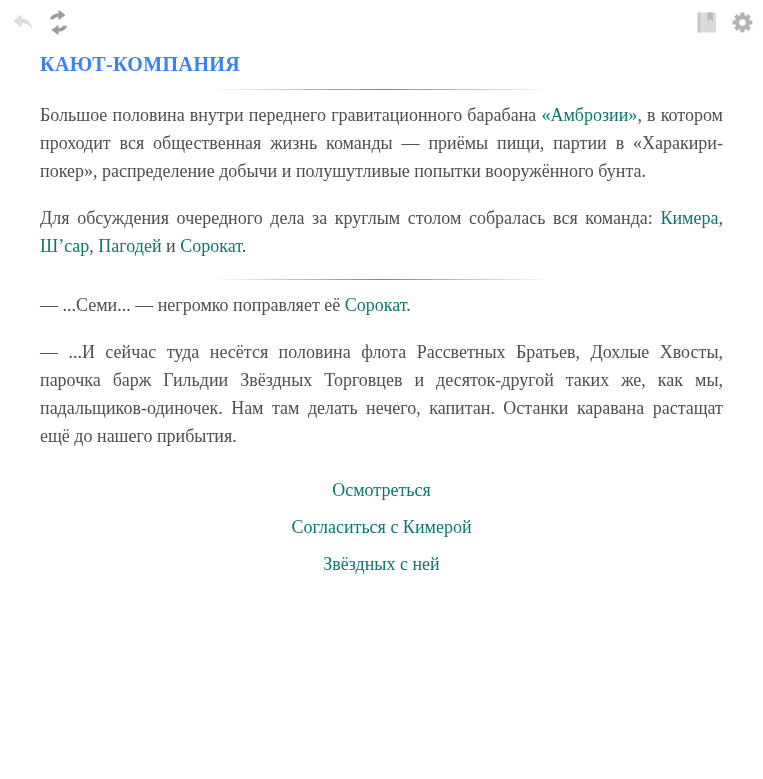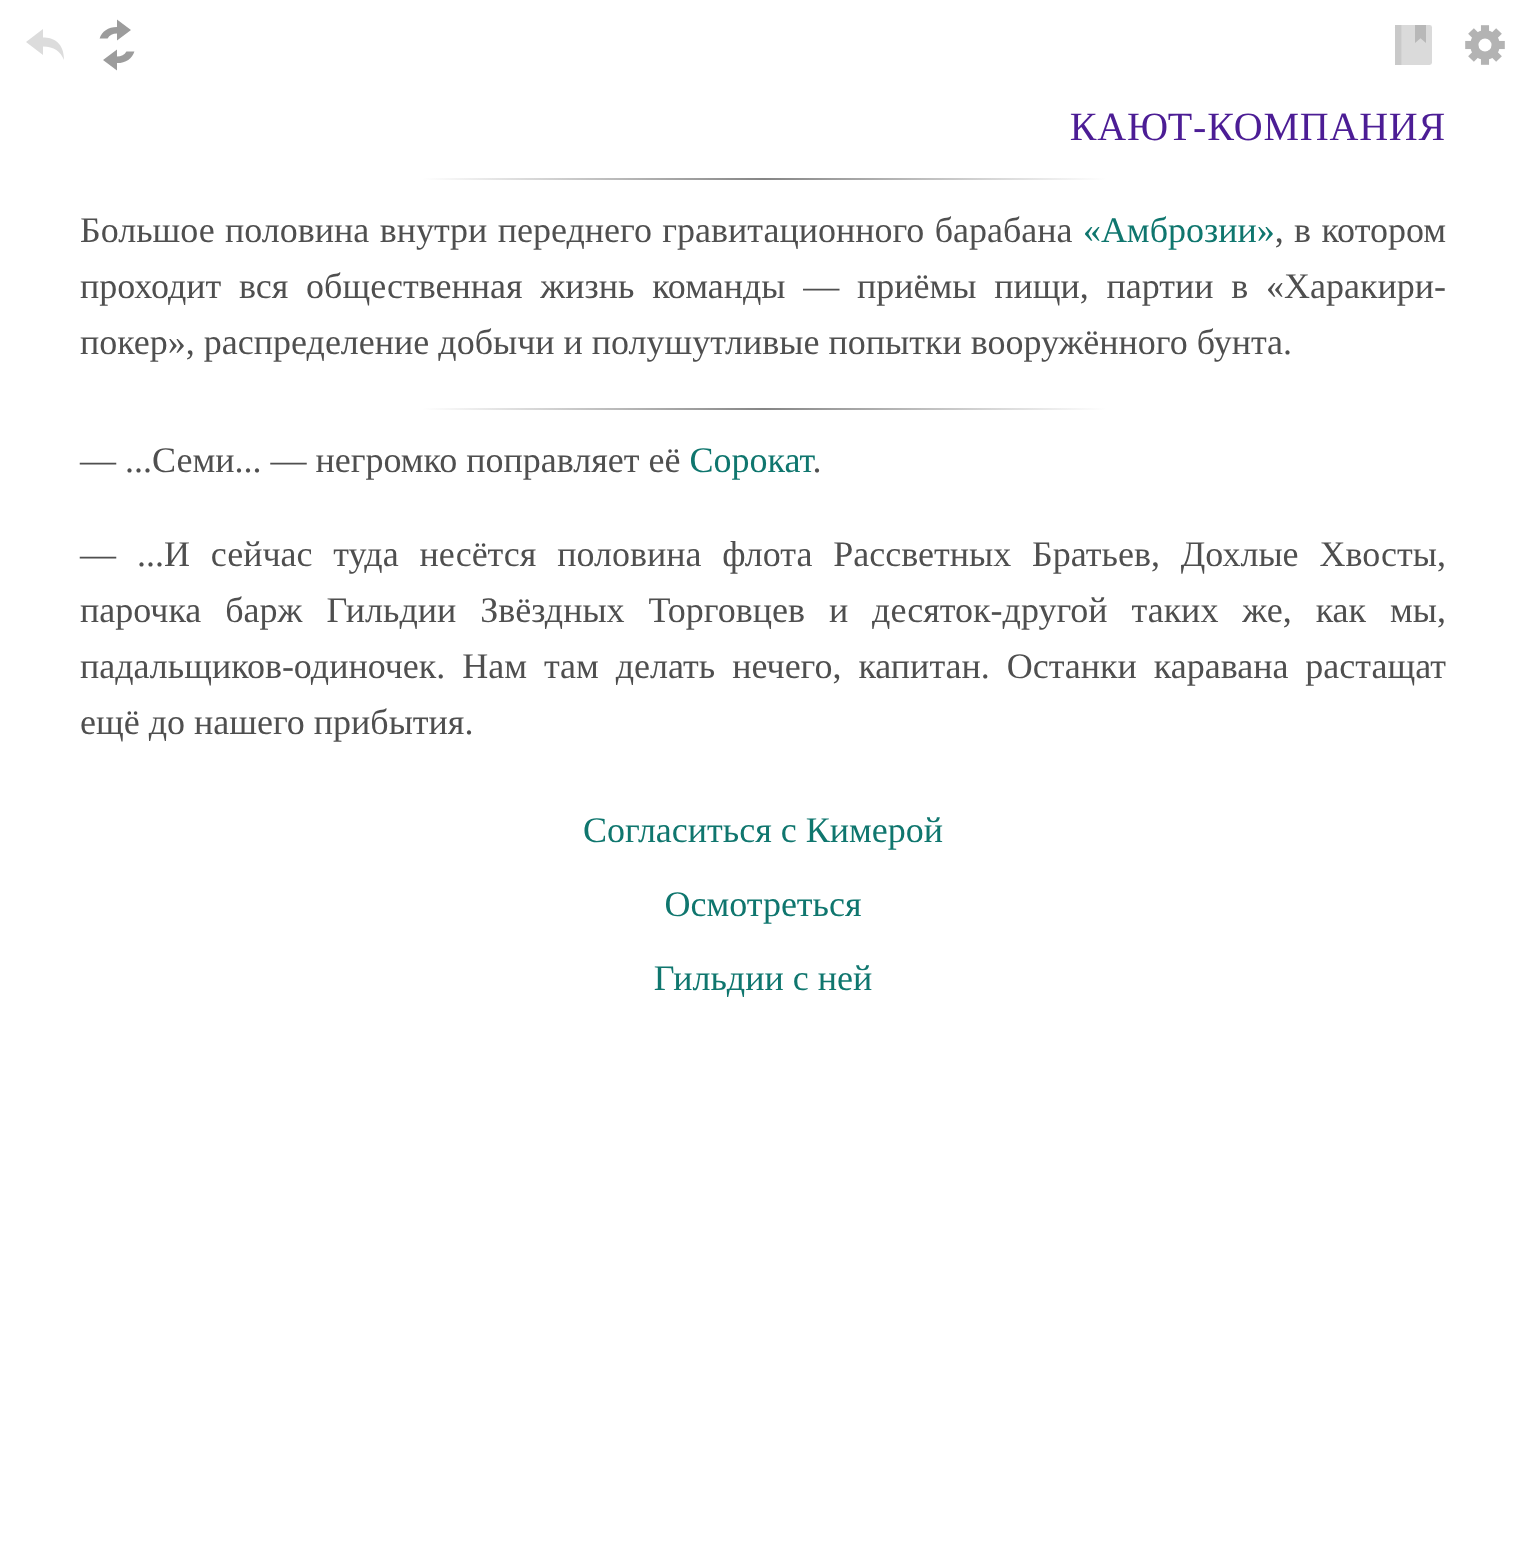--- a/index.html
+++ b/index.html
@@ -25,24 +25,24 @@
   }
   .icon-btn svg { display: block; width: 27px; height: 27px; }
 
   
   .story {
     width: 683px;
     margin: 0 auto;
   }
   .page-title {
     font-size: 20px;
-    font-weight: normal;
+    font-weight: bold;
     letter-spacing: 0.4px;
-    color: #4c1d95;
-    text-align: right;
+    color: #3b82f6;
+    text-align: left;
     margin: 52px 0 13px 0;
     line-height: 24px;
   }
   .rule {
     border: none;
     height: 1px;
     background: linear-gradient(to right, rgba(140,140,140,0), #858585 50%, rgba(140,140,140,0));
   }
   .rule.short { width: 342px; margin: 11px auto; }
   .para {
@@ -102,24 +102,25 @@
     </svg>
   </button>
 </div>
 
 <div class="story">
   <h1 class="page-title">КАЮТ-КОМПАНИЯ</h1>
   <hr class="rule short">
 
   <div id="story-blocks">
       <p class="para"><span>Большое половина внутри переднего гравитационного барабана </span><a class="st-link" href="#">«Амброзии»</a><span>, в котором проходит вся общественная жизнь команды — приёмы пищи, партии в «Харакири-покер», распределение добычи и полушутливые попытки вооружённого бунта.</span></p>
+      <p class="para"><span>Для обсуждения очередного дела за круглым столом собралась вся команда: </span><a class="st-link" href="#">Кимера</a><span>, </span><a class="st-link" href="#">Ш’сар</a><span>, </span><a class="st-link" href="#">Пагодей</a><span> и </span><a class="st-link" href="#">Сорокат</a><span>.</span></p>
       <hr class="rule short">
       <p class="para"><span>— ...Семи... — негромко поправляет её </span><a class="st-link" href="#">Сорокат</a><span>.</span></p>
       <p class="para"><span>— ...И сейчас туда несётся половина флота Рассветных Братьев, Дохлые Хвосты, парочка барж Гильдии Звёздных Торговцев и десяток-другой таких же, как мы, падальщиков-одиночек. Нам там делать нечего, капитан. Останки каравана растащат ещё до нашего прибытия.</span></p>
     </div>
 
   <div class="choices" id="choice-list">
+      <a class="choice" href="#">Осмотреться</a>
       <a class="choice" href="#">Согласиться с Кимерой</a>
-      <a class="choice" href="#">Осмотреться</a>
-      <a class="choice" href="#">Гильдии с ней</a>
+      <a class="choice" href="#">Звёздных с ней</a>
     </div>
 
 </div>
 
 </body></html>

